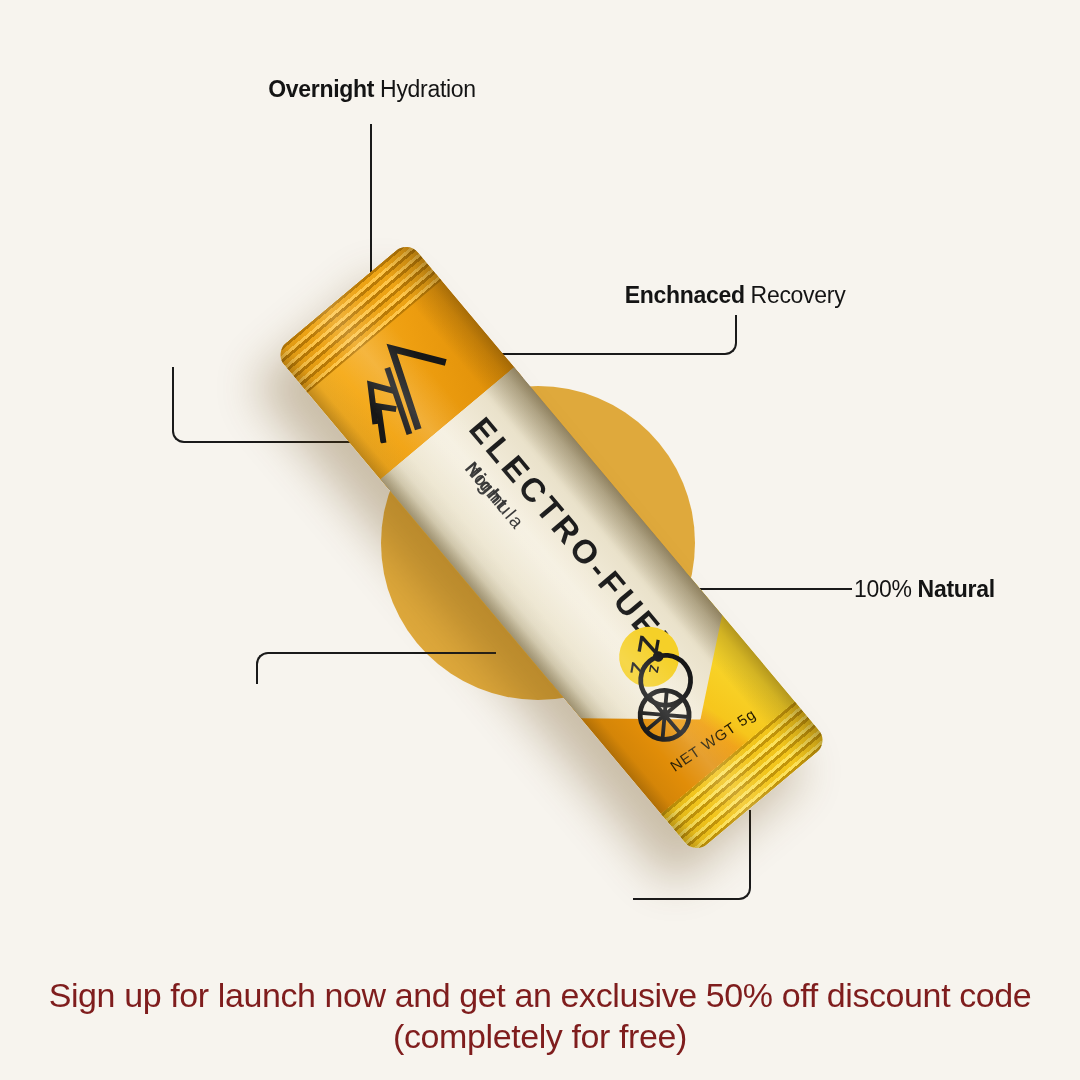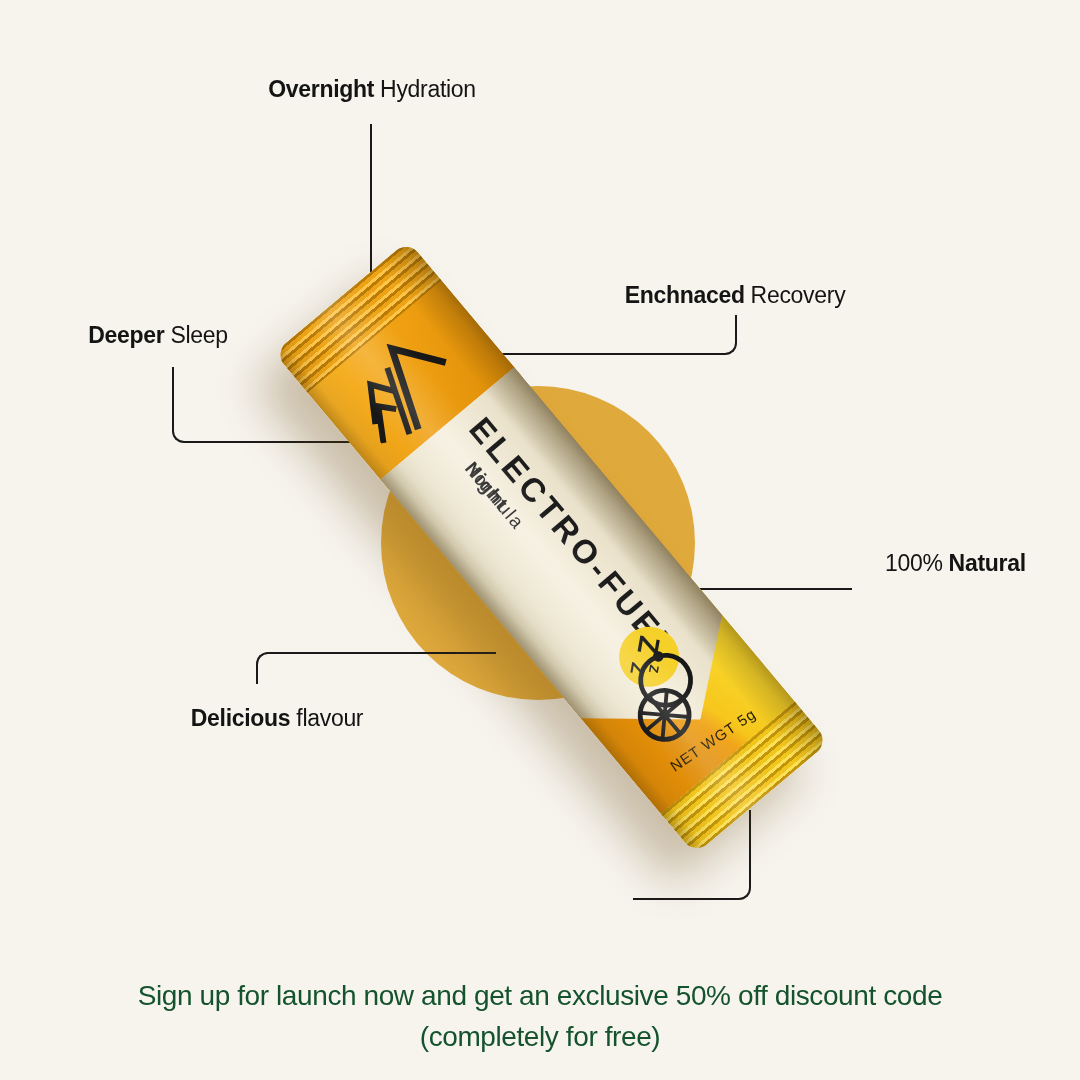--- a/index.html
+++ b/index.html
@@ -37,28 +37,28 @@
   
   .callout{
     position:absolute;z-index:4;font-size:23px;line-height:38px;
     letter-spacing:-0.3px;white-space:nowrap;color:#141414;
   }
   .callout .b{font-weight:700;}
   .callout .w + .w{margin-left:.26em;}
   .lab-overnight{left:372px;top:70px;transform:translateX(-50%);}
   .lab-recovery{left:735px;top:256px;transform:translateX(-50%);margin-top:20px;}
   .lab-sleep{left:158px;top:316px;transform:translateX(-50%);}
-  .lab-natural{left:854px;top:544px;margin-left:31px;}
+  .lab-natural{left:854px;top:570px;}
   .lab-flavour{left:277px;top:699px;transform:translateX(-50%);}
   .lab-stress{left:510px;top:880px;transform:translateX(-50%);}
 
   
   .footer{
     position:absolute;left:0;top:975px;width:1080px;text-align:center;z-index:4;
-    font-size:28px;line-height:41px;letter-spacing:-0.4px;color:#14532d;
+    font-size:34px;line-height:41px;letter-spacing:-0.4px;color:#7f1d1d;
   }
 
   
   .package{
     position:absolute;left:464px;top:220px;width:175px;height:655px;
     transform:rotate(-40deg);z-index:3;border-radius:16px;overflow:hidden;
     box-shadow:-38px 10px 45px rgba(100,65,10,.30);
   }
   .package *{position:absolute;}
   .pk-top-panel{
@@ -135,28 +135,22 @@
   <div class="cl cl-natural"></div>
   <div class="cl cl-flavour"></div>
   <div class="cl cl-stress"></div>
 
   <div class="callout lab-overnight">
     <span class="w b">Overnight</span><span class="w">Hydration</span>
   </div>
   <div class="callout lab-recovery">
     <span class="w b">Enchnaced</span><span class="w">Recovery</span>
   </div>
-  <div class="callout lab-sleep">
-    <span class="w b">Deeper</span><span class="w">Sleep</span>
-  </div>
   <div class="callout lab-natural">
     <span class="w">100%</span><span class="w b">Natural</span>
-  </div>
-  <div class="callout lab-flavour">
-    <span class="w b">Delicious</span><span class="w">flavour</span>
   </div>
 
   <div class="package">
     <div class="pk-top-panel"></div>
     <div class="pk-top-crimp"></div>
     <div class="pk-bottom-panel"></div>
     <div class="pk-bottom-crimp"></div>
     <div class="pk-body"></div>
 
     <svg class="pk-mountain" viewBox="0 0 130 100" fill="none" stroke="#171717" stroke-linejoin="miter">

